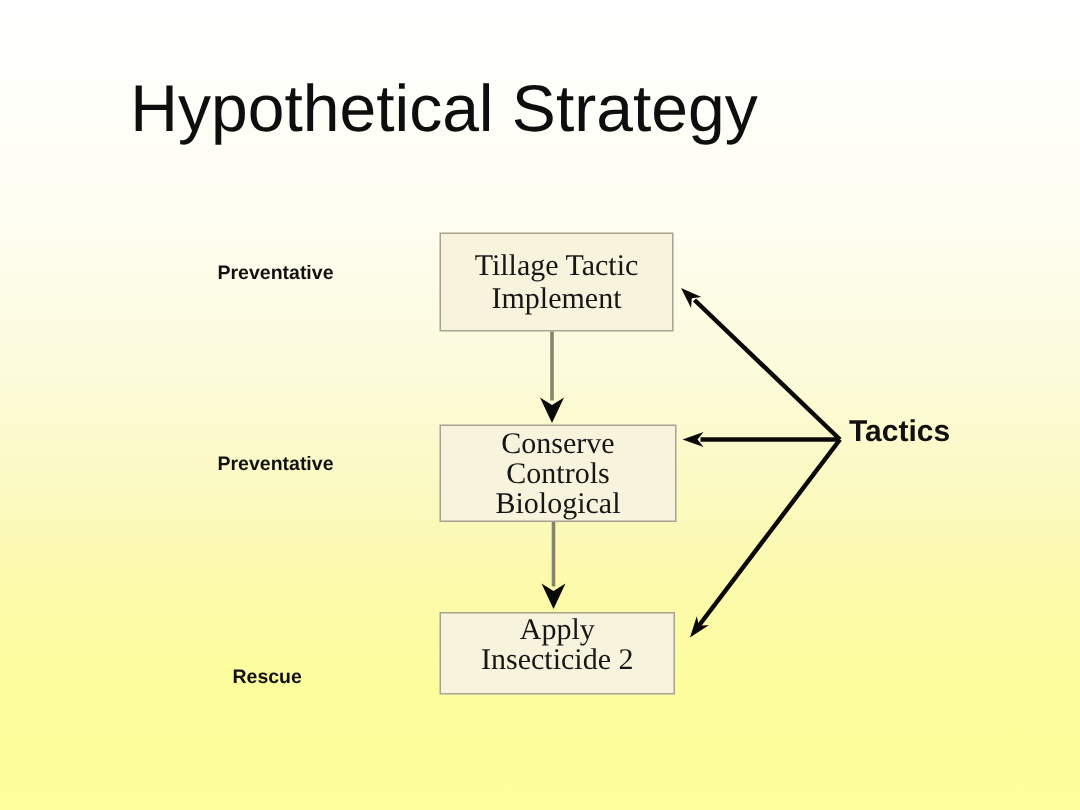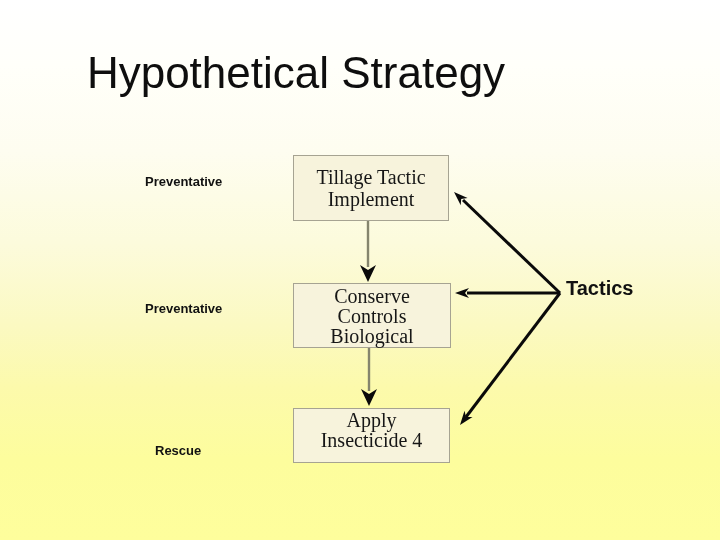--- a/index.html
+++ b/index.html
@@ -84,21 +84,21 @@
   </div>
 
   <div class="flow-box b2">
     <div class="bl">Conserve</div>
     <div class="bl">Controls</div>
     <div class="bl">Biological</div>
   </div>
 
   <div class="flow-box b3">
     <div class="bl">Apply</div>
-    <div class="bl">Insecticide 4</div>
+    <div class="bl">Insecticide 2</div>
   </div>
 
   <div class="tactics-label">Tactics</div>
 
   <svg class="arrows" width="720" height="540" viewBox="0 0 720 540">
 
     <g>
       <line x1="368" y1="221" x2="368" y2="267" stroke="#85856d" stroke-width="2.4"></line>
       <polygon points="368,282 360,265 368,270 376,265" fill="#0a0a0a"></polygon>
     </g>

